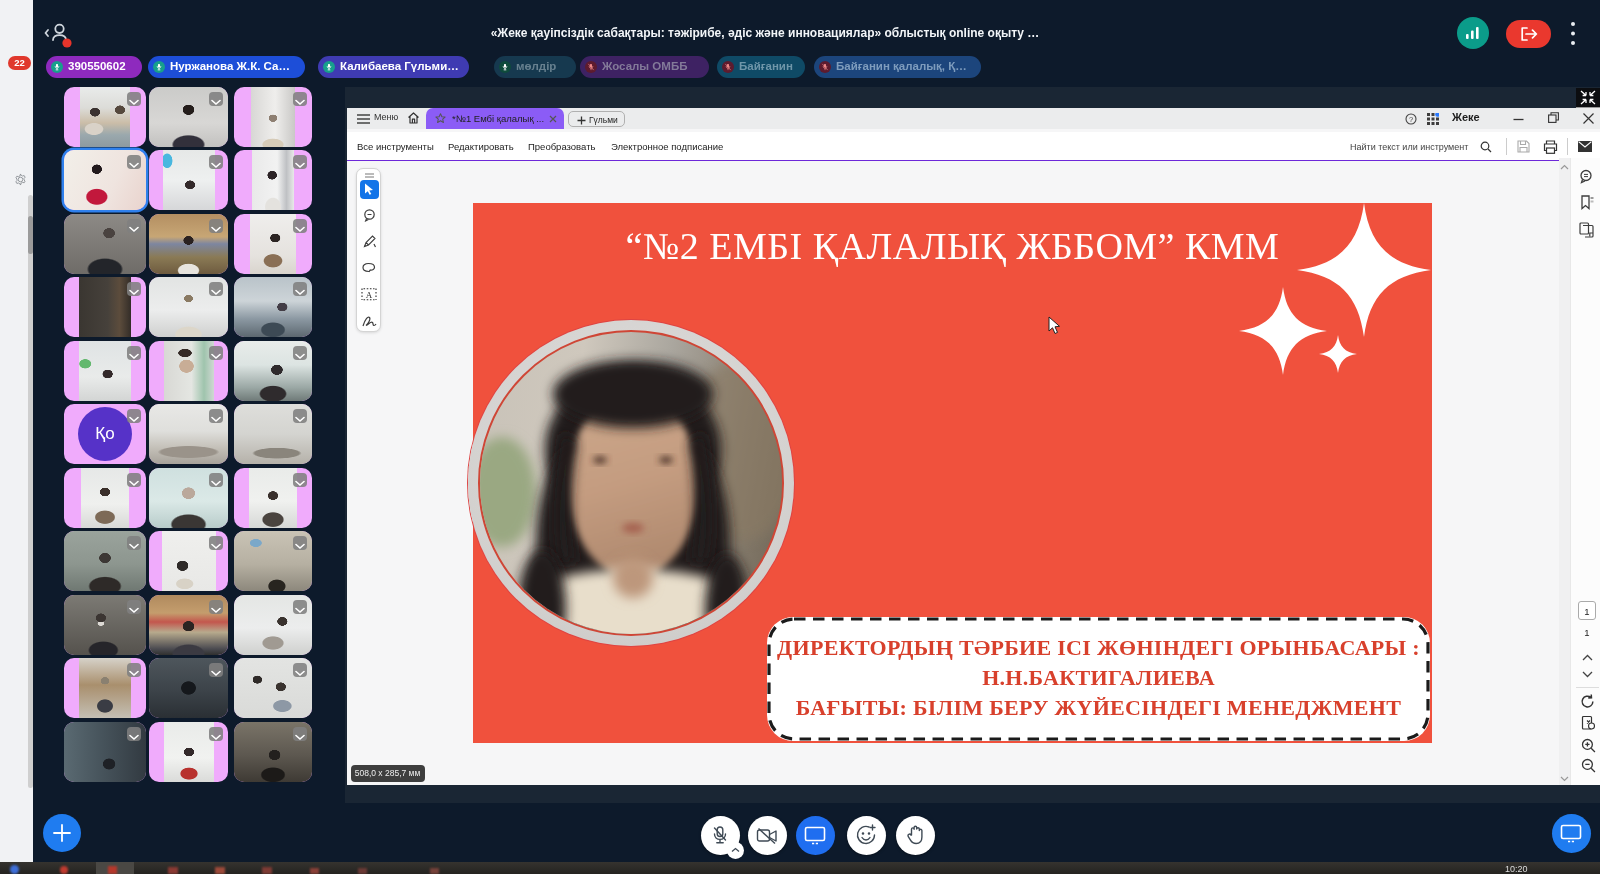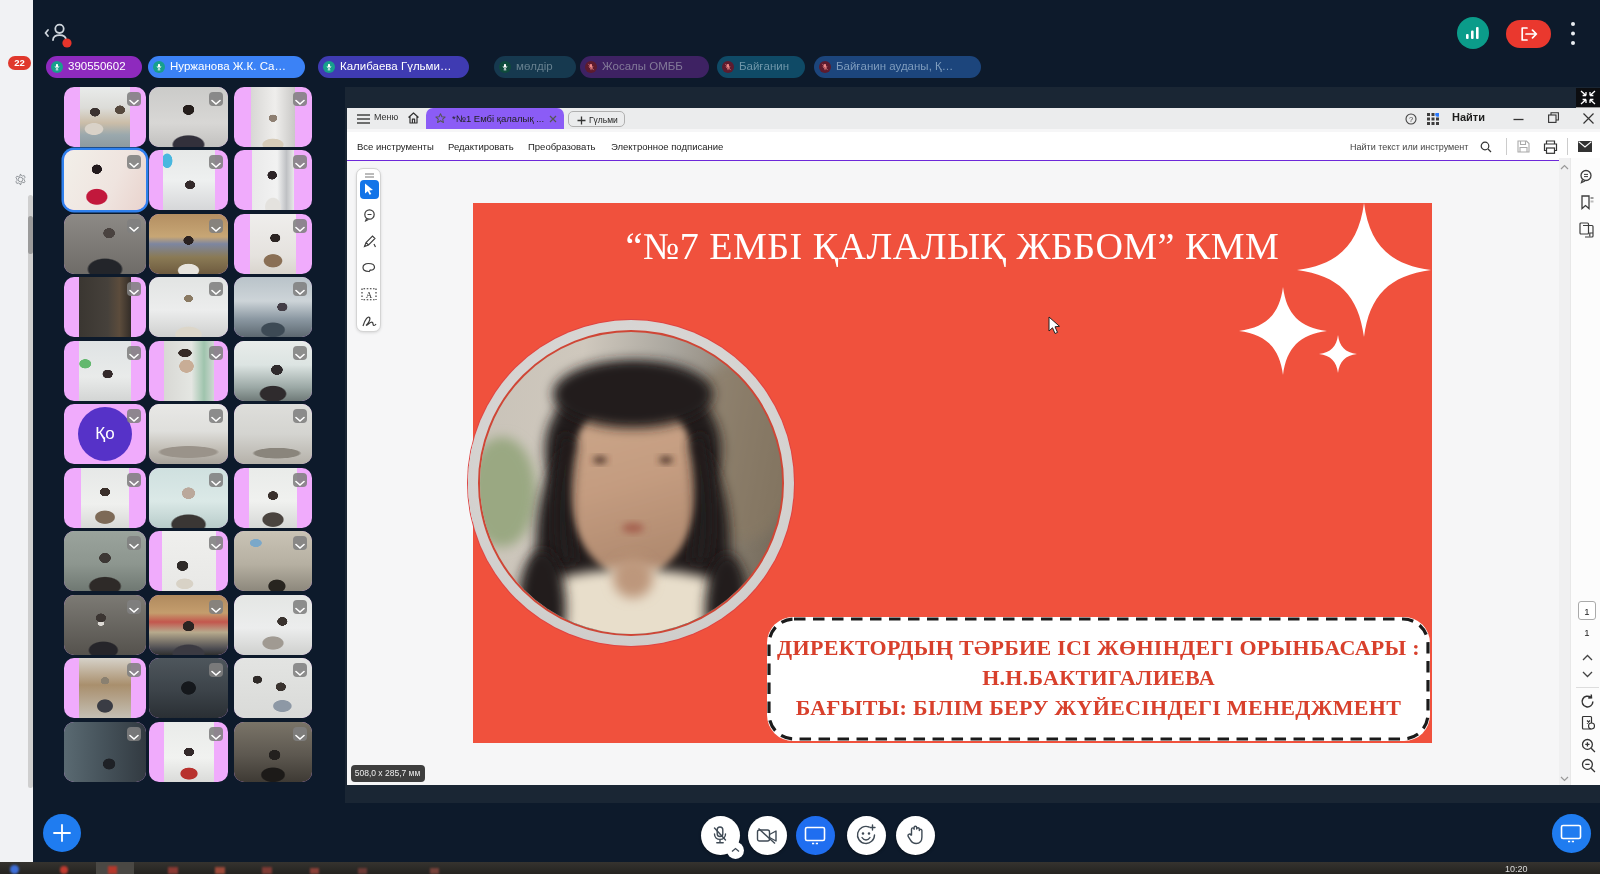--- a/index.html
+++ b/index.html
@@ -2,21 +2,21 @@
 <html><head><meta charset="utf-8">
 <style>
 *{margin:0;padding:0;box-sizing:border-box}
 html,body{width:1600px;height:874px;overflow:hidden;background:#0d1a2b;font-family:"Liberation Sans",sans-serif}
 #stage{position:absolute;left:0;top:0;width:1600px;height:874px}
 .sidebar{position:absolute;left:0;top:0;width:33px;height:874px;background:#f1f2f4}
 .sbscroll{position:absolute;left:28px;top:195px;width:5px;height:593px;background:#cfcfcf;border-radius:2.5px}
 .sbthumb{position:absolute;left:28px;top:216px;width:5px;height:38px;background:#9b9b9b;border-radius:2.5px}
 .badge{position:absolute;left:8px;top:56px;width:23px;height:14px;border-radius:7px;background:#e0382c;color:#fff;font-size:9.5px;font-weight:bold;text-align:center;line-height:14px}
 .title{position:absolute;left:420px;top:26px;width:690px;text-align:center;color:#f2f5f8;font-size:12px;font-weight:bold}
-.pill{position:absolute;top:56px;height:22px;border-radius:11px;color:#fff;font-size:11.5px;font-weight:normal;white-space:nowrap;overflow:hidden}
+.pill{position:absolute;top:56px;height:22px;border-radius:11px;color:#fff;font-size:11.5px;font-weight:bold;white-space:nowrap;overflow:hidden}
 .pill .mic{position:absolute;left:5px;top:5px;width:12px;height:12px;border-radius:50%;display:inline-block}
 .pill .mic svg{position:absolute;left:2px;top:2px}
 .pill span:last-child{position:absolute;left:22px;top:4px}
 .tile{position:absolute;background:#f0abfc;border-radius:10px;overflow:hidden}
 .tile.active{box-shadow:0 0 0 2.5px #2f80ed}
 .vid{position:absolute;top:0;bottom:0}
 .chev{position:absolute;right:5px;top:5px;width:14px;height:14px;border-radius:4px;background:rgba(128,128,128,.88);text-align:center}
 .chev svg{margin-top:3px}
 .avatar{position:absolute;left:50%;top:50%;width:54px;height:54px;margin:-27px 0 0 -27px;border-radius:50%;background:#5632c8;color:#fff;font-size:17px;text-align:center;line-height:54px}
 .sharebg{position:absolute;left:345px;top:87px;width:1255px;height:716px;background:#1a2634}
@@ -45,20 +45,21 @@
 <div class="badge">22</div>
 <svg width="13" height="13" viewBox="0 0 20 20" style="position:absolute;left:14px;top:173px;opacity:.75">
 <path d="M10 6.5 a3.5 3.5 0 1 0 0 7 a3.5 3.5 0 0 0 0 -7 z M10 1.5 l1 2.2 a6.5 6.5 0 0 1 2.3 1 l2.3-.8 1.5 2.6-1.7 1.7 a6.5 6.5 0 0 1 0 2.6 l1.7 1.7-1.5 2.6-2.3-.8 a6.5 6.5 0 0 1-2.3 1 L10 18.5 l-1-2.2 a6.5 6.5 0 0 1-2.3-1 l-2.3.8-1.5-2.6 1.7-1.7 a6.5 6.5 0 0 1 0-2.6 L2.9 7.5 4.4 4.9l2.3.8 a6.5 6.5 0 0 1 2.3-1 z" fill="none" stroke="#6a6f75" stroke-width="1.4"></path>
     </svg>
 <svg width="34" height="30" viewBox="0 0 34 30" style="position:absolute;left:44px;top:22px">
 <path d="M4 8 L1.5 11 L4 14" stroke="#cfd6dd" stroke-width="1.8" fill="none" stroke-linecap="round" stroke-linejoin="round"></path>
 <circle cx="15.5" cy="6.8" r="4.2" stroke="#cfd6dd" stroke-width="1.8" fill="none"></circle>
 <path d="M9 18 c0-3.2 2.8-4.9 6.5-4.9 s6.5 1.7 6.5 4.9" stroke="#cfd6dd" stroke-width="1.8" fill="none" stroke-linecap="round"></path>
 <circle cx="23" cy="21" r="4.6" fill="#e8342b"></circle>
     </svg>
+<div class="title">«Жеке қауіпсіздік сабақтары: тәжірибе, әдіс және инновациялар» облыстық online оқыту …</div>
 <div style="position:absolute;left:1457px;top:17px;width:32px;height:32px;border-radius:50%;background:#0b9c8a">
 <svg width="16" height="14" viewBox="0 0 16 14" style="position:absolute;left:8px;top:9px">
 <rect x="1" y="8" width="2.6" height="5" rx="1" fill="#fff"></rect>
         <rect x="6" y="4.5" width="2.6" height="8.5" rx="1" fill="#fff"></rect>
         <rect x="11" y="1" width="2.6" height="12" rx="1" fill="#fff"></rect>
       </svg>
     </div>
 <div style="position:absolute;left:1506px;top:20px;width:45px;height:28px;border-radius:14px;background:#ea382e">
 <svg width="18" height="14" viewBox="0 0 18 14" style="position:absolute;left:14px;top:7px">
 <path d="M7 1 H2.2 V13 H7 M6 7 H16 M12.5 3.2 L16.4 7 L12.5 10.8" stroke="#fff" stroke-width="1.7" fill="none" stroke-linecap="round" stroke-linejoin="round"></path>
@@ -72,21 +73,21 @@
 
 <div class="pill" style="left:46px;width:96px;background:#8e2abe"> 
       <span class="mic" style="background:#17a08c">
         <svg width="8" height="8" viewBox="0 0 10 10">
           <path d="M5 1.2c-.8 0-1.3.5-1.3 1.3v2c0 .8.5 1.3 1.3 1.3s1.3-.5 1.3-1.3v-2C6.3 1.7 5.8 1.2 5 1.2z" fill="#fff"></path>
           <path d="M2.7 4.3c0 1.3 1 2.3 2.3 2.3s2.3-1 2.3-2.3M5 6.8v1.6M3.8 8.6h2.4" stroke="#fff" stroke-width=".9" fill="none" stroke-linecap="round"></path>
         </svg>
       </span>
       <span>390550602</span>
     </div>
-<div class="pill" style="left:148px;width:157px;background:#3b82f6">
+<div class="pill" style="left:148px;width:157px;background:#1d4ed8">
       <span class="mic" style="background:#17a08c">
         <svg width="8" height="8" viewBox="0 0 10 10">
           <path d="M5 1.2c-.8 0-1.3.5-1.3 1.3v2c0 .8.5 1.3 1.3 1.3s1.3-.5 1.3-1.3v-2C6.3 1.7 5.8 1.2 5 1.2z" fill="#fff"></path>
           <path d="M2.7 4.3c0 1.3 1 2.3 2.3 2.3s2.3-1 2.3-2.3M5 6.8v1.6M3.8 8.6h2.4" stroke="#fff" stroke-width=".9" fill="none" stroke-linecap="round"></path>
         </svg>
       </span>
       <span>Нуржанова Ж.К. Са…</span>
     </div>
 <div class="pill" style="left:318px;width:151px;background:#3f3bb2">
       <span class="mic" style="background:#17a08c">
@@ -124,21 +125,21 @@
       </span>
       <span style="color:#6f96a9">Байғанин</span>
     </div>
 <div class="pill dim" style="left:814px;width:167px;background:#1c457c">
       <span class="mic" style="background:#5d1b2e">
         <svg width="8" height="8" viewBox="0 0 10 10">
           <path d="M5 1.2c-.8 0-1.3.5-1.3 1.3v2c0 .8.5 1.3 1.3 1.3s1.3-.5 1.3-1.3v-2C6.3 1.7 5.8 1.2 5 1.2z" fill="#e88"></path>
           <path d="M2.7 4.3c0 1.3 1 2.3 2.3 2.3s2.3-1 2.3-2.3M5 6.8v1.6M2 1.5l6 7" stroke="#e88" stroke-width=".9" fill="none" stroke-linecap="round"></path>
         </svg>
       </span>
-      <span style="color:#7e9cbd">Байғанин ауданы, Қ…</span>
+      <span style="color:#7e9cbd">Байғанин қалалық, Қ…</span>
     </div>
 
 <div class="tile" style="left:64px;top:86.5px;width:82px;height:60px">
       <div class="vid" style="left:50%;margin-left:-25px;width:50px;background:radial-gradient(ellipse 7px 6px at 30% 42%, #3a3230 70%, rgba(0,0,0,0) 75%),radial-gradient(ellipse 7px 6px at 80% 38%, #56493e 70%, rgba(0,0,0,0) 75%),radial-gradient(ellipse 14px 9px at 28% 70%, #d9d2c8 62%, rgba(0,0,0,0) 70%),linear-gradient(180deg,#e9ebea 0%,#dcdcd8 35%,#cbbda8 60%,#9aa8ad 80%,#8e9aa0 100%)"></div>
       <div class="chev"><svg width="10" height="7" viewBox="0 0 10 7">
           <path d="M1 1.5 L5 5 L9 1.5" stroke="#fff" stroke-width="1.6" fill="none" stroke-linecap="round"></path>
         </svg></div>
     </div>
 <div class="tile" style="left:149px;top:86.5px;width:79px;height:60px">
       <div class="vid" style="left:0;right:0;background:radial-gradient(ellipse 8px 7px at 50% 38%, #241d1b 70%, rgba(0,0,0,0) 75%),radial-gradient(ellipse 24px 14px at 50% 96%, #32303b 62%, rgba(0,0,0,0) 70%),linear-gradient(180deg,#cbcbc9 0%,#d8d7d5 60%,#c2c1bf 100%)"></div>
@@ -374,21 +375,21 @@
             <rect x="4.5" y="0" width="3" height="3"></rect>
             <rect x="0" y="4.5" width="3" height="3"></rect>
             <rect x="4.5" y="4.5" width="3" height="3"></rect>
             <rect x="9" y="4.5" width="3" height="3"></rect>
             <rect x="0" y="9" width="3" height="3"></rect>
             <rect x="4.5" y="9" width="3" height="3"></rect>
             <rect x="9" y="9" width="3" height="3"></rect>
           </g>
           <circle cx="10.5" cy="1.5" r="2.3" fill="#2979ff"></circle>
         </svg>
-<span style="position:absolute;left:1105px;top:3px;font-size:11px;font-weight:bold;color:#1d1d1d">Найти</span>
+<span style="position:absolute;left:1105px;top:3px;font-size:11px;font-weight:bold;color:#1d1d1d">Жеке</span>
 <svg width="11" height="11" viewBox="0 0 11 11" style="position:absolute;left:1166px;top:6px">
           <path d="M0.5 5.5 H10.5" stroke="#333" stroke-width="1.3"></path>
         </svg>
 <svg width="11" height="11" viewBox="0 0 11 11" style="position:absolute;left:1201px;top:4px">
           <path d="M3 3 V0.8 H10.4 V8 H8" fill="none" stroke="#333" stroke-width="1.1"></path>
           <rect x="0.6" y="3" width="7.4" height="7.4" fill="none" stroke="#333" stroke-width="1.1"></rect>
         </svg>
 <svg width="11" height="11" viewBox="0 0 11 11" style="position:absolute;left:1236px;top:5px">
           <path d="M0.5 0.5 L10.5 10.5 M10.5 0.5 L0.5 10.5" stroke="#333" stroke-width="1.2"></path>
         </svg>
@@ -500,21 +501,21 @@
           <path d="M9.5 9.5 L13 13 M4 6 h4" stroke="#333" stroke-width="1.2" fill="none"></path>
         </svg>
 </div>
 
 <div class="slide">
 <svg width="959" height="540" viewBox="0 0 959 540" style="position:absolute;left:0;top:0">
 <path d="M 891 0 C 896.427 41.54 916.46 61.573 958 67 C 916.46 72.42699999999999 896.427 92.46000000000001 891 134 C 885.573 92.46000000000001 865.54 72.42699999999999 824 67 C 865.54 61.573 885.573 41.54 891 0 Z" fill="#fff"></path>
 <path d="M 810 84 C 813.564 111.28 826.72 124.436 854 128 C 826.72 131.564 813.564 144.72 810 172 C 806.436 144.72 793.28 131.564 766 128 C 793.28 124.436 806.436 111.28 810 84 Z" fill="#fff"></path>
 <path d="M 865 132 C 866.539 143.78 872.22 149.461 884 151 C 872.22 152.539 866.539 158.22 865 170 C 863.461 158.22 857.78 152.539 846 151 C 857.78 149.461 863.461 143.78 865 132 Z" fill="#fff"></path>
 </svg>
-<div class="stitle">“№7 ЕМБІ ҚАЛАЛЫҚ ЖББОМ” КММ</div>
+<div class="stitle">“№2 ЕМБІ ҚАЛАЛЫҚ ЖББОМ” КММ</div>
 <div class="photo">
           <div class="photoin"><svg width="306" height="306" viewBox="0 0 306 306">
 <defs>
                 <filter id="b6" x="-40%" y="-40%" width="180%" height="180%">
                   <feGaussianBlur stdDeviation="6"></feGaussianBlur>
                 </filter>
 <filter id="b3" x="-40%" y="-40%" width="180%" height="180%">
                   <feGaussianBlur stdDeviation="3.5"></feGaussianBlur>
                 </filter>
 <linearGradient id="fg" x1="0" y1="0" x2="0.2" y2="1">

